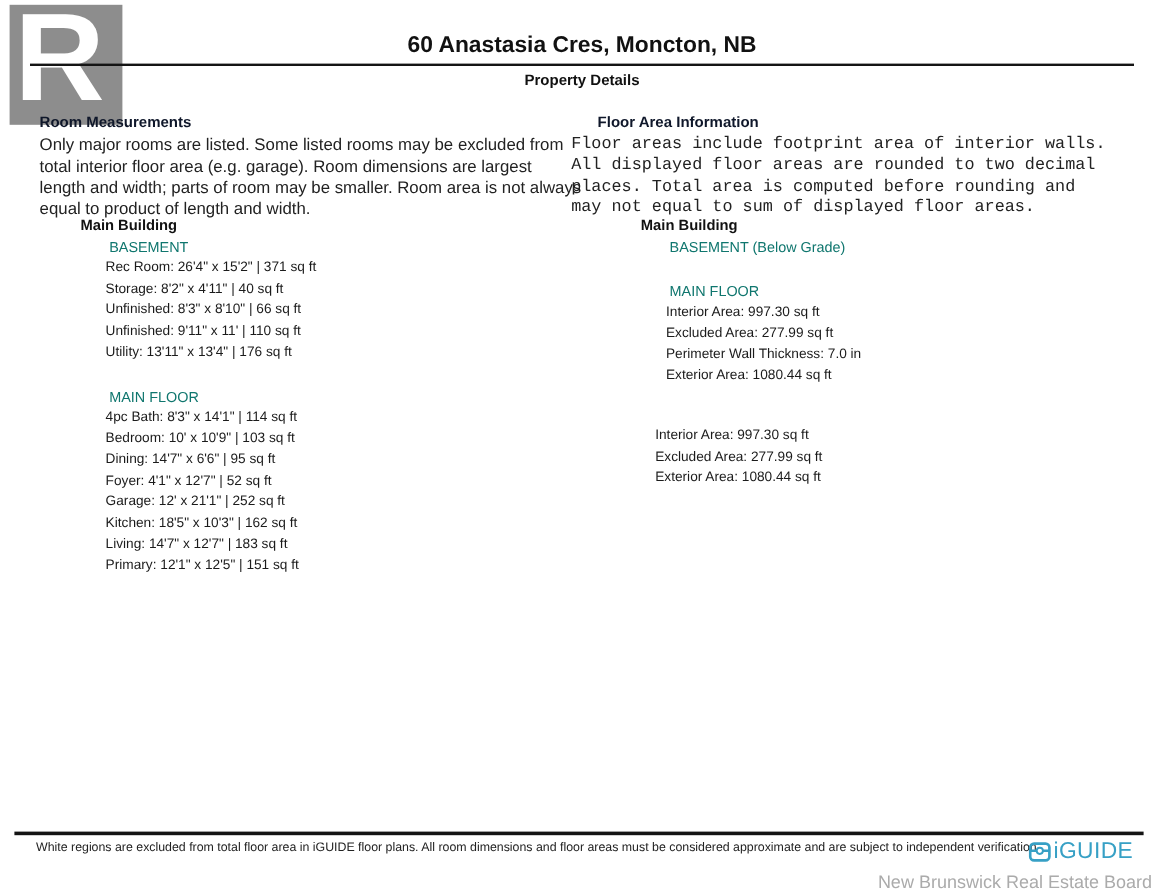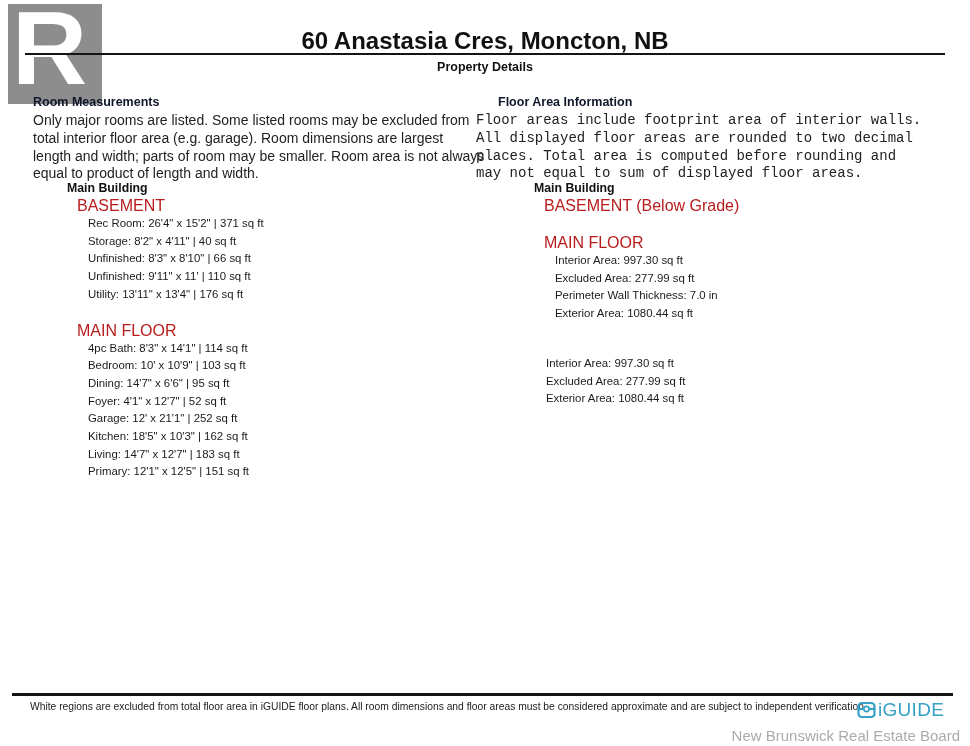--- a/index.html
+++ b/index.html
@@ -17,37 +17,37 @@
     font-size:104px;font-weight:bold;line-height:120px;
     font-family:"Liberation Sans", sans-serif;
   }
   .wm-label{
     margin-top:3px;color:#a9a9a9;font-weight:bold;
     font-size:24px;letter-spacing:1px;white-space:nowrap;
   }
   .wm-label sup{font-size:11px;}
   
   .addr{position:absolute;top:27px;left:0;right:0;text-align:center;
-    font-size:24px;font-weight:bold;color:#111;z-index:2;}
+    font-size:19px;font-weight:bold;color:#111;z-index:2;}
   .hline{position:absolute;top:53px;left:25px;width:920px;height:2px;background:#141414;z-index:2;}
   .subtitle{position:absolute;top:60px;left:0;right:0;text-align:center;
     font-size:12.5px;font-weight:bold;color:#111;z-index:2;}
   
   .sec-title{position:absolute;font-size:12.5px;font-weight:bold;color:#0f172a;z-index:2;}
   .sec-desc{position:absolute;font-size:14px;line-height:17.8px;color:#222;z-index:2;}
   #rm-title{left:33px;top:95px;}
   #rm-desc{left:33px;top:112px;width:452px;}
   #fa-title{left:498px;top:95px;}
   #fa-desc{left:476px;top:112px;width:452px;font-family:Liberation Mono, monospace;}
   
   .list-block{position:absolute;z-index:2;}
   #left-list{left:67px;top:179px;}
   #right-list{left:534px;top:179px;}
   .bld{font-size:12.3px;font-weight:bold;line-height:18px;color:#111;}
-  .floor-name{margin-left:10px;font-size:16px;line-height:18px;color:#b91c1c;}
+  .floor-name{margin-left:24px;font-size:12px;line-height:18px;color:#0f766e;}
   .floor-gap{margin-top:18px;}
   .room-list{margin:0 0 0 21px;padding:0;list-style:none;}
   .room-list li{font-size:11.4px;line-height:17.7px;white-space:nowrap;color:#1b1b1b;}
   .total-block{margin-top:32px;}
   .total-title{font-size:12.3px;font-weight:bold;line-height:18px;color:#111;}
   .total-list{margin:0 0 0 12px;padding:0;list-style:none;}
   .total-list li{font-size:11.4px;line-height:17.8px;white-space:nowrap;color:#1b1b1b;}
   
   .fline{position:absolute;top:693px;left:12px;width:941px;height:2.5px;background:#141414;z-index:2;}
   .disclaimer{position:absolute;left:30px;top:701px;font-size:10.3px;color:#222;z-index:2;white-space:nowrap;}

